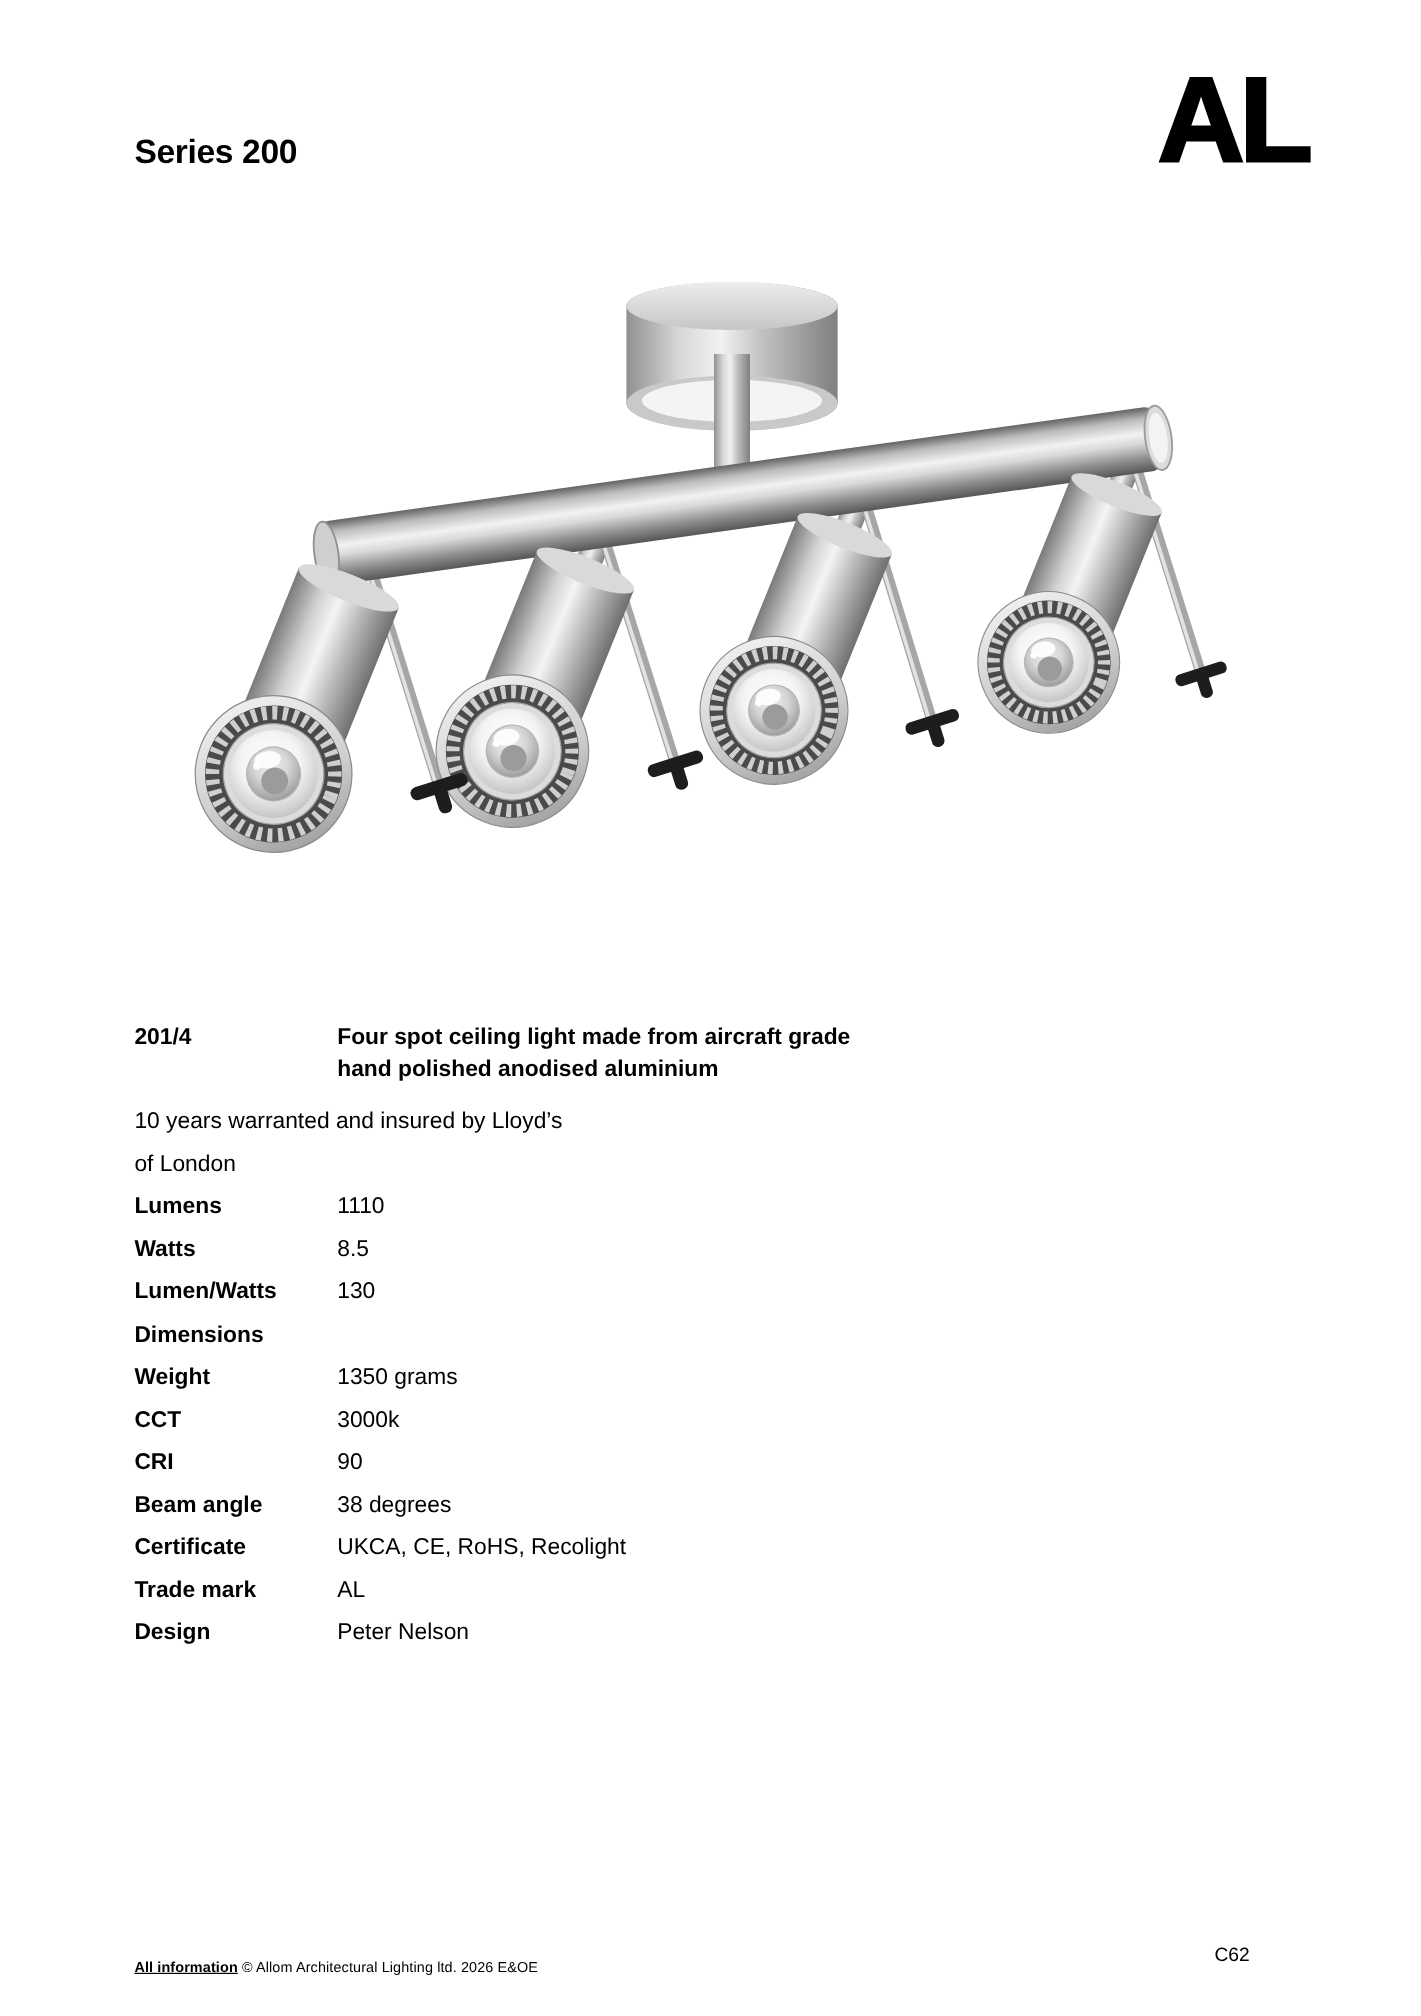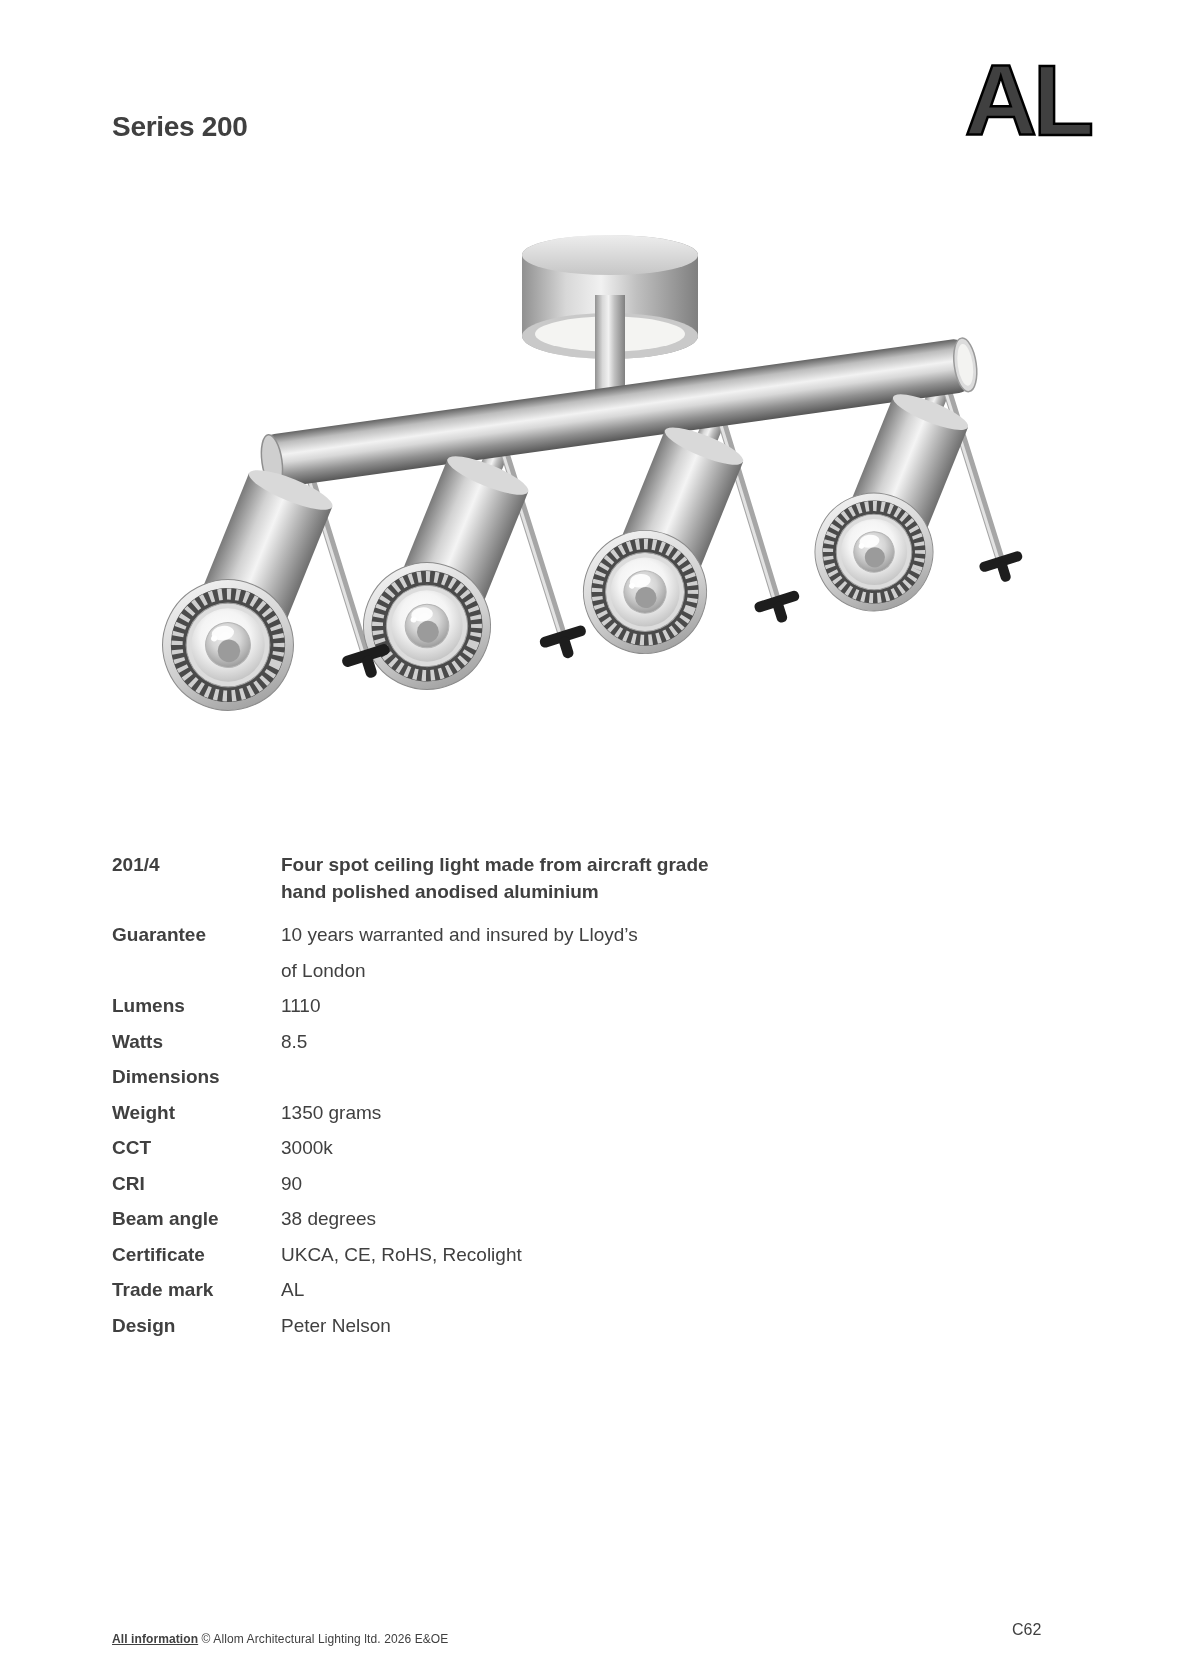--- a/index.html
+++ b/index.html
@@ -1,18 +1,18 @@
 <!DOCTYPE html>
 <html><head>
 <meta charset="utf-8">
 <style>
   html,body{margin:0;padding:0;background:#e9e9e9;}
   .page{
     position:relative;width:1184px;height:1680px;background:#ffffff;
-    font-family:"Liberation Sans",sans-serif;color:#404040;overflow:hidden;
+    font-family:"Liberation Sans",sans-serif;color:#000000;overflow:hidden;
     margin:0 auto;
   }
   .series-title{
     position:absolute;left:112px;top:112px;
     font-size:28px;font-weight:bold;letter-spacing:-0.3px;line-height:1.1;
   }
   .brand-logo{
     position:absolute;right:94px;top:50px;
     font-size:100px;font-weight:bold;letter-spacing:-4px;line-height:1;
     -webkit-text-stroke:2.5px #000;
@@ -213,33 +213,36 @@
     </g>
   </svg>
 
   <div class="spec-block">
     <div class="code-row">
       <div class="product-code">201/4</div>
       <div class="product-desc">Four spot ceiling light made from aircraft grade hand polished anodised aluminium</div>
     </div>
     <div>
         <div class="spec-row">
-          <div class="spec-label">Guarantee</div>
           <div class="spec-value">10 years warranted and insured by Lloyd’s
 of London</div>
         </div>
         <div class="spec-row">
           <div class="spec-label">Lumens</div>
           <div class="spec-value">1110</div>
         </div>
         <div class="spec-row">
           <div class="spec-label">Watts</div>
           <div class="spec-value">8.5</div>
         </div>
         <div class="spec-row">
+          <div class="spec-label">Lumen/Watts</div>
+          <div class="spec-value">130</div>
+        </div>
+        <div class="spec-row">
           <div class="spec-label">Dimensions</div>
         </div>
         <div class="spec-row">
           <div class="spec-label">Weight</div>
           <div class="spec-value">1350 grams</div>
         </div>
         <div class="spec-row">
           <div class="spec-label">CCT</div>
           <div class="spec-value">3000k</div>
         </div>

